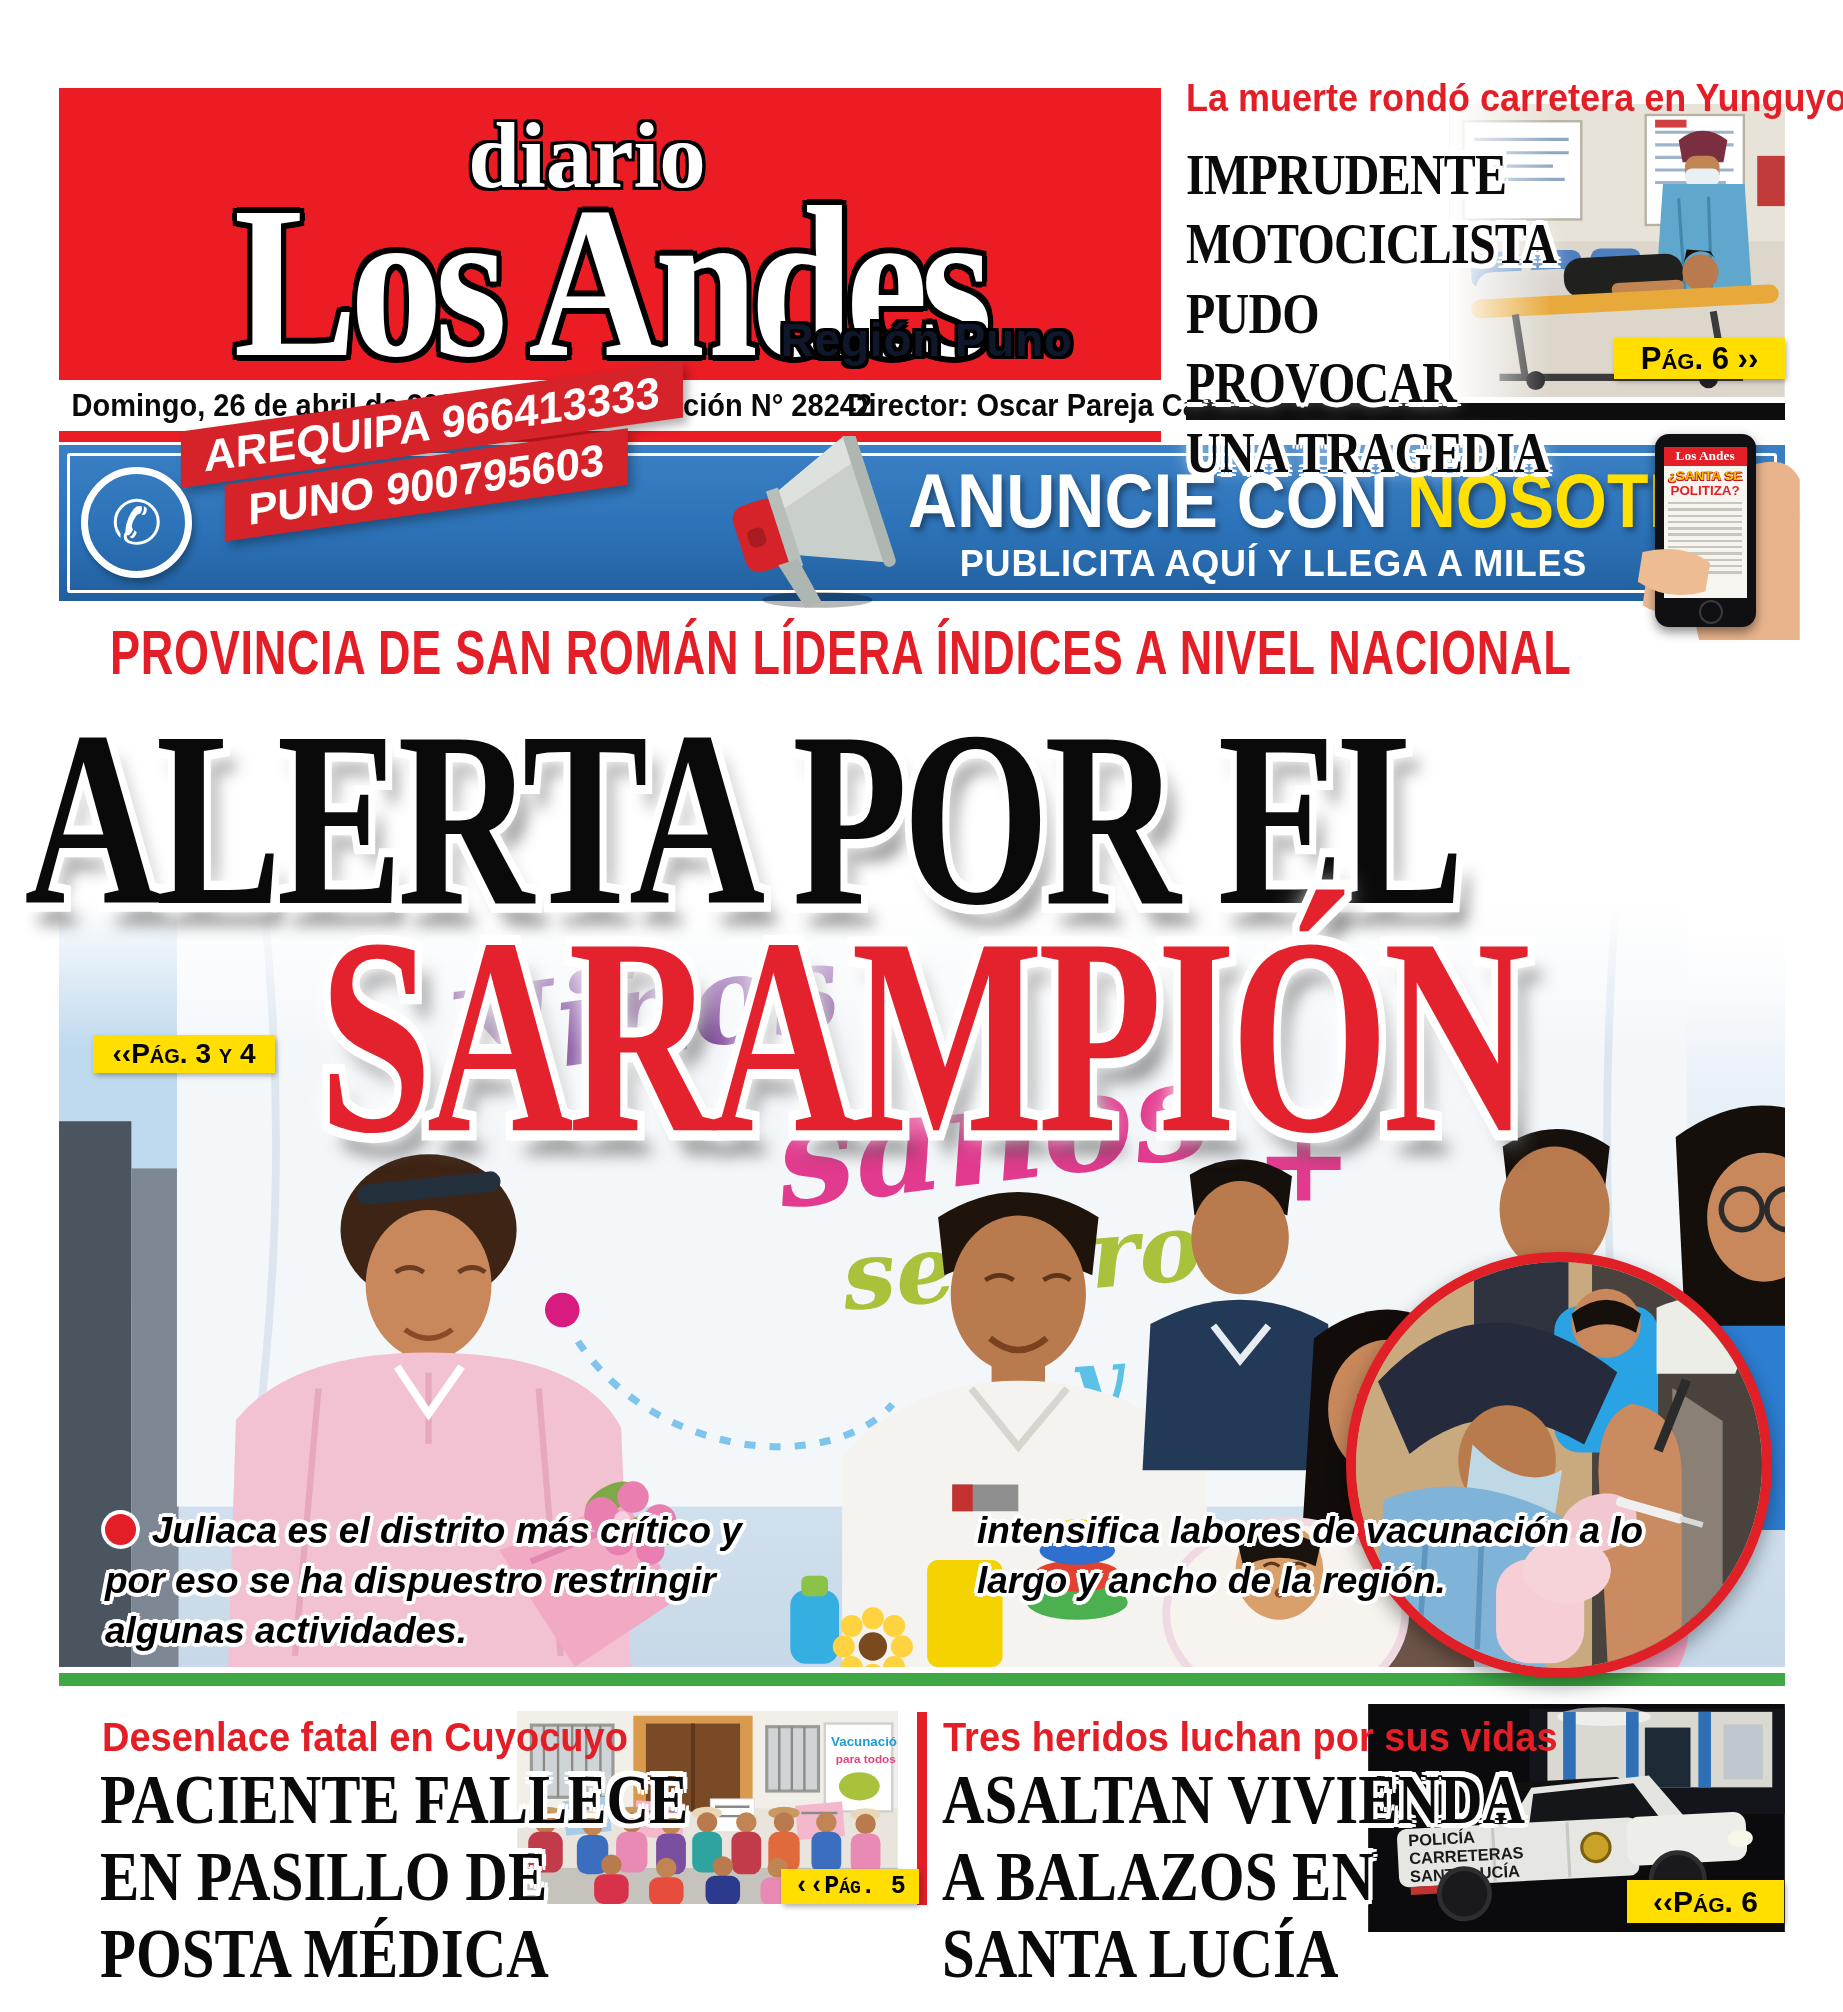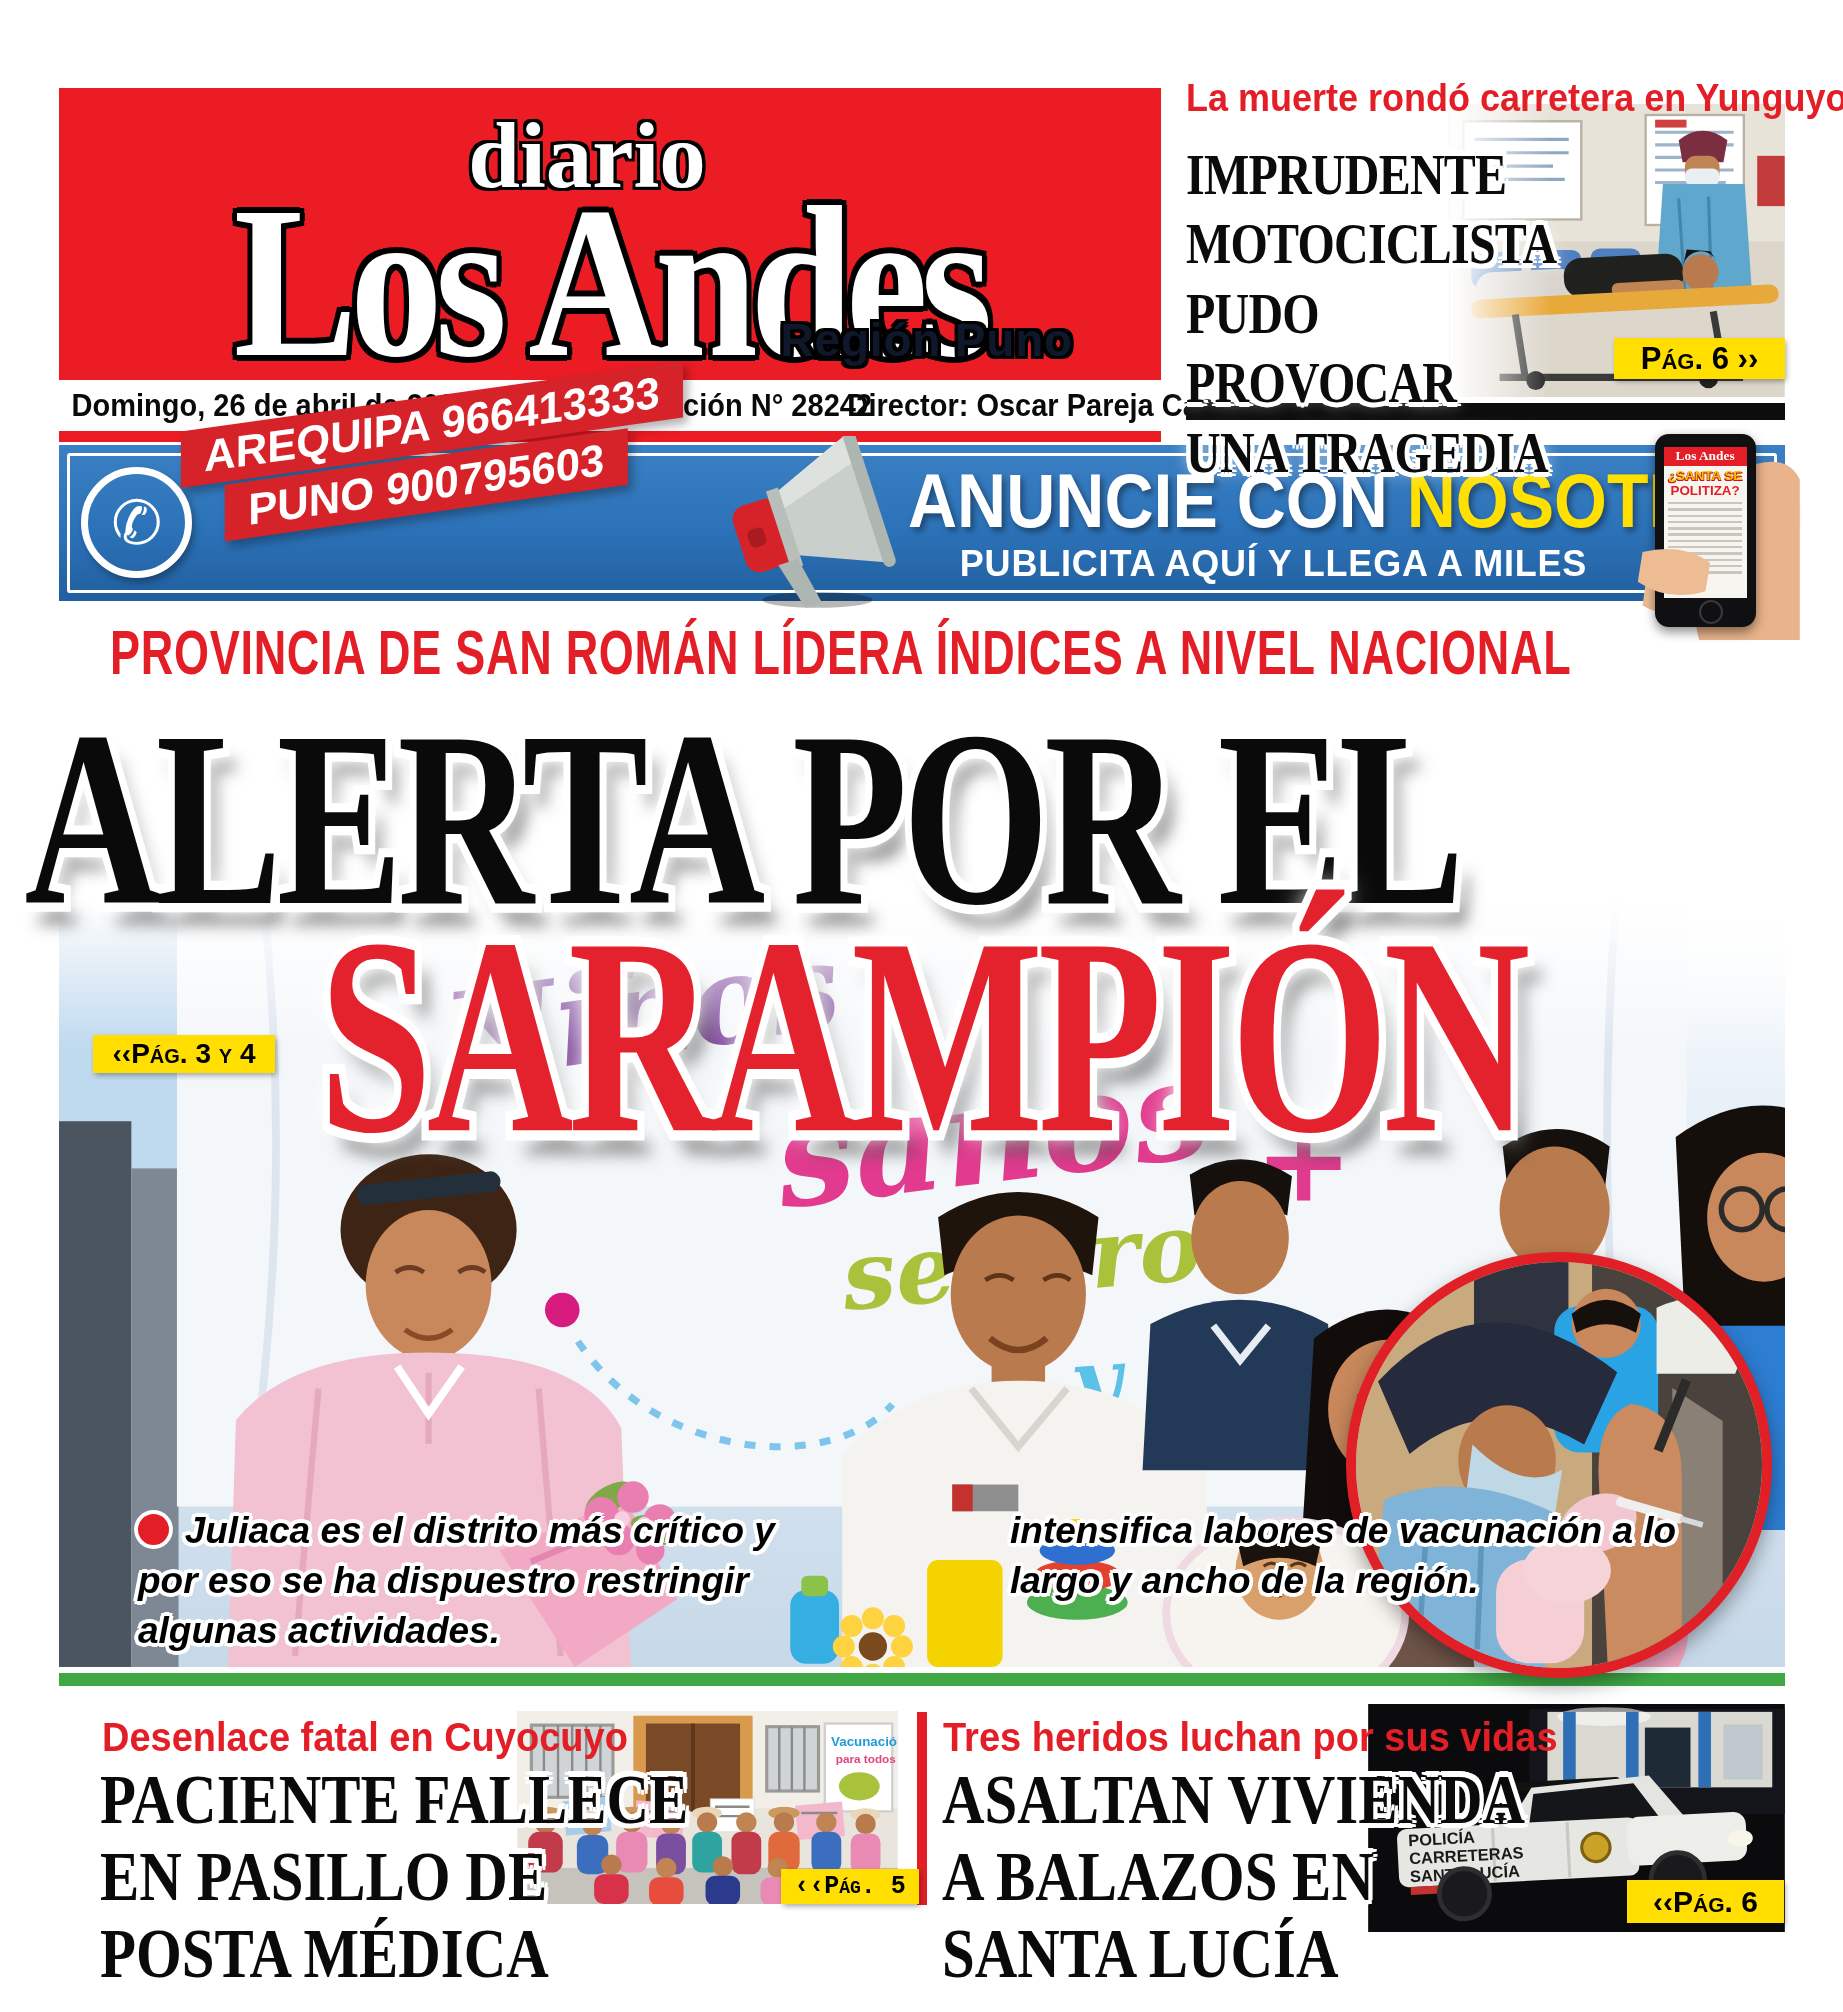--- a/index.html
+++ b/index.html
@@ -100,21 +100,21 @@
   .hl-fi{color:#0a0a0a;}
   .hl-fi2{color:#E4222D;}
   .ms-badge{left:93px;top:1035px;width:182px;height:38px;font-size:28px;}
 
   .main-photo{left:59px;top:901px;width:1726px;height:766px;overflow:hidden;z-index:1;}
   .inset{left:1346px;top:1252px;width:406px;height:406px;border-radius:50%;
       border:10.2px solid #E01F26;overflow:hidden;background:#C9A97E;z-index:5;
       box-shadow:0 7.9px 19px rgba(0,0,0,.35);}
   .cap{font:bold italic 37px "Liberation Sans",sans-serif;line-height:50px;color:#000;z-index:6;}
   .cap div{text-shadow:-3.1px -3.1px 0 #fff,3.1px -3.1px 0 #fff,-3.1px 3.1px 0 #fff,3.1px 3.1px 0 #fff,
-      -3.9px 0 0 #fff,3.9px 0 0 #fff,0 -3.9px 0 #fff,0 3.9px 0 #fff;margin-left:33px;}
+      -3.9px 0 0 #fff,3.9px 0 0 #fff,0 -3.9px 0 #fff,0 3.9px 0 #fff;}
   .cap1{left:105px;top:1506px;}
   .cap2{left:977px;top:1506px;}
   .dot{display:inline-block;width:31px;height:31px;border-radius:50%;background:#E31E26;
       margin-right:15.7px;vertical-align:-2.4px;box-shadow:0 0 0 3.9px #fff;}
 
   
   .green-bar{left:59px;top:1673px;width:1726px;height:13.4px;background:#3FA845;}
   .kicker-sm{font:bold 38px "Liberation Sans",sans-serif;color:#E31E26;white-space:nowrap;
       transform:scaleY(1.08);transform-origin:top left;z-index:3;}
   .bl-kicker{left:102px;top:1714px;}

